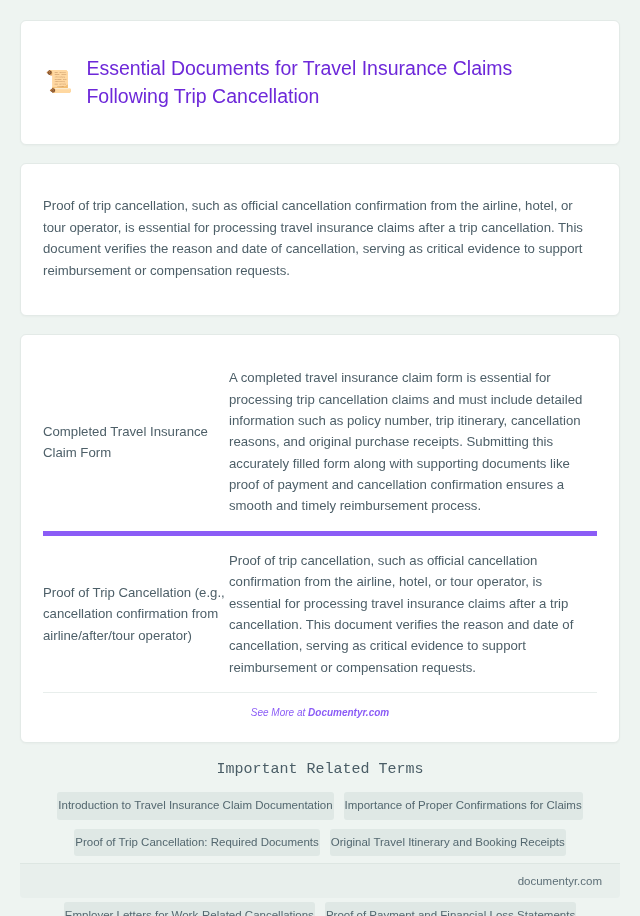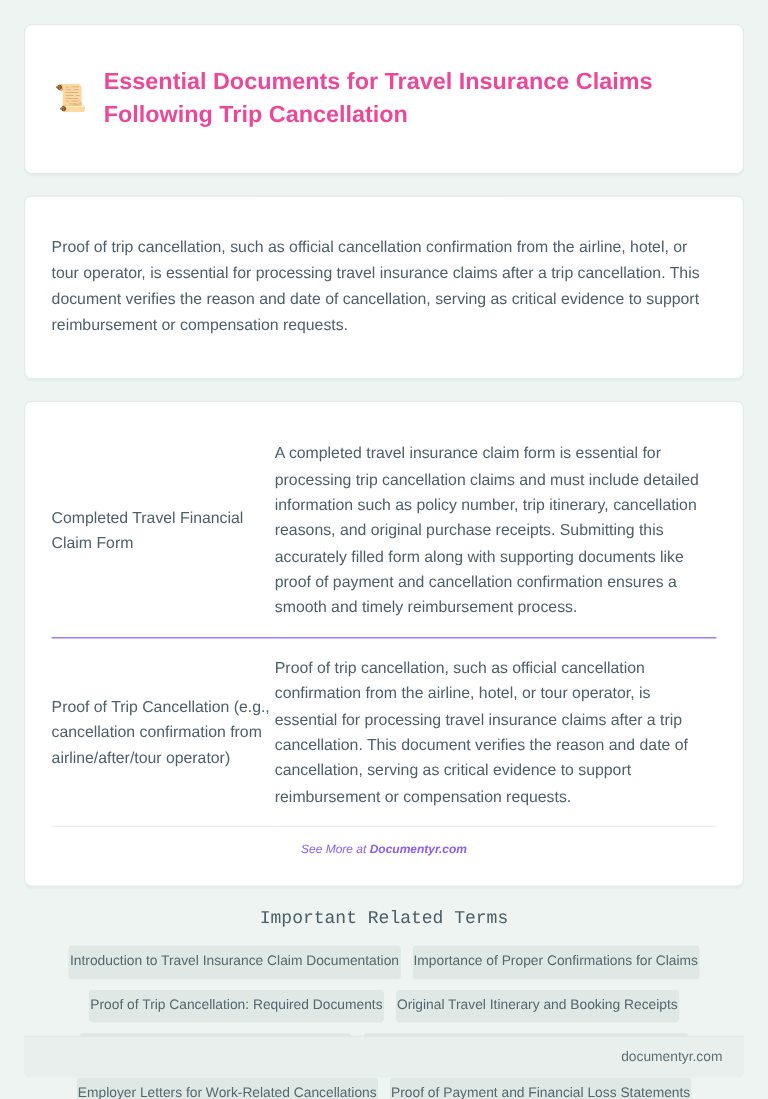--- a/index.html
+++ b/index.html
@@ -39,22 +39,22 @@
   .title-icon {
     font-size: 22px;
     line-height: 1;
     margin-right: 14px;
     flex: 0 0 auto;
     color: #8fa3ae;
   }
   .title-text {
     font-size: 19.5px;
     line-height: 1.45;
-    color: #ec4899;
-    font-weight: 700;
+    color: #6d28d9;
+    font-weight: 400;
   }
 
   
   .intro-card {
     padding: 18px 22px 20px 22px;
     margin-bottom: 18px;
   }
   .intro-text {
     font-size: 13.2px;
     line-height: 1.65;
@@ -69,21 +69,21 @@
   table.doc-table {
     width: 100%;
     border-collapse: collapse;
   }
   table.doc-table td {
     vertical-align: middle;
     padding: 14px 0;
     font-size: 13.2px;
     line-height: 1.62;
     color: #4d5f68;
-    border-bottom: 1px solid #8b5cf6;
+    border-bottom: 5px solid #8b5cf6;
   }
   table.doc-table tr:last-child td {
     border-bottom: 1px solid #e8eeec;
   }
   td.col-term {
     width: 186px;
     padding-right: 18px;
     color: #52646d;
   }
   td.col-desc {
@@ -154,21 +154,21 @@
   </div>
 
   <div class="card intro-card">
     <p class="intro-text">Proof of trip cancellation, such as official cancellation confirmation from the airline, hotel, or tour operator, is essential for processing travel insurance claims after a trip cancellation. This document verifies the reason and date of cancellation, serving as critical evidence to support reimbursement or compensation requests.</p>
   </div>
 
   <div class="card table-card">
     <table class="doc-table">
       <tbody>
         <tr>
-          <td class="col-term">Completed Travel Financial Claim Form</td>
+          <td class="col-term">Completed Travel Insurance Claim Form</td>
           <td class="col-desc">A completed travel insurance claim form is essential for processing trip cancellation claims and must include detailed information such as policy number, trip itinerary, cancellation reasons, and original purchase receipts. Submitting this accurately filled form along with supporting documents like proof of payment and cancellation confirmation ensures a smooth and timely reimbursement process.</td>
         </tr>
         <tr>
           <td class="col-term">Proof of Trip Cancellation (e.g., cancellation confirmation from airline/after/tour operator)</td>
           <td class="col-desc">Proof of trip cancellation, such as official cancellation confirmation from the airline, hotel, or tour operator, is essential for processing travel insurance claims after a trip cancellation. This document verifies the reason and date of cancellation, serving as critical evidence to support reimbursement or compensation requests.</td>
         </tr>
       </tbody>
     </table>
     <div class="see-more">
       <span>See More at </span><b>Documentyr.com</b>

